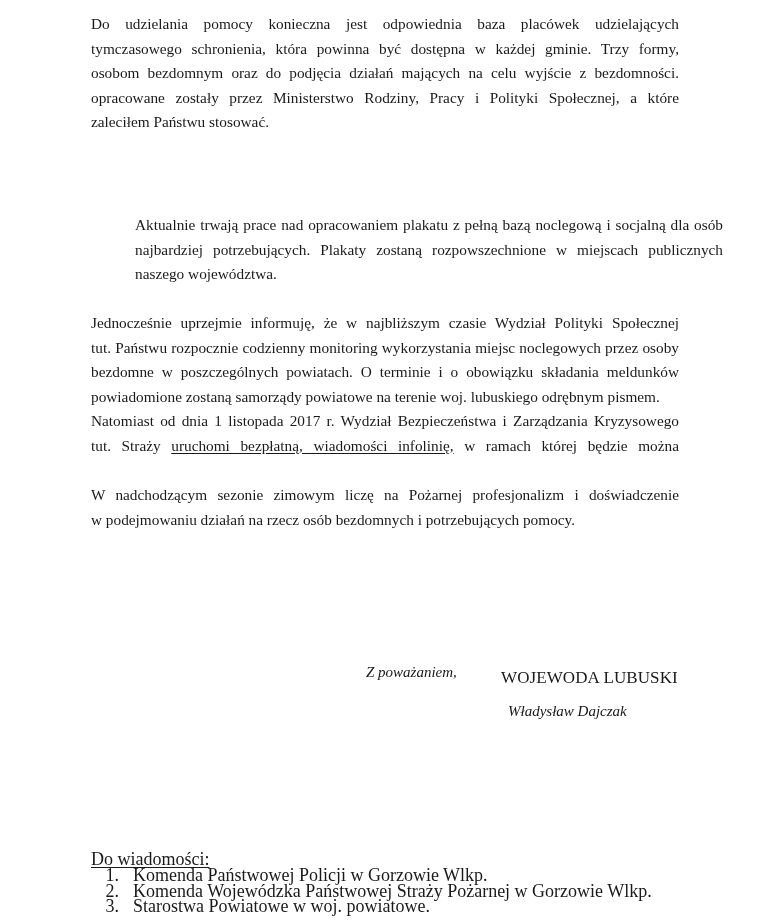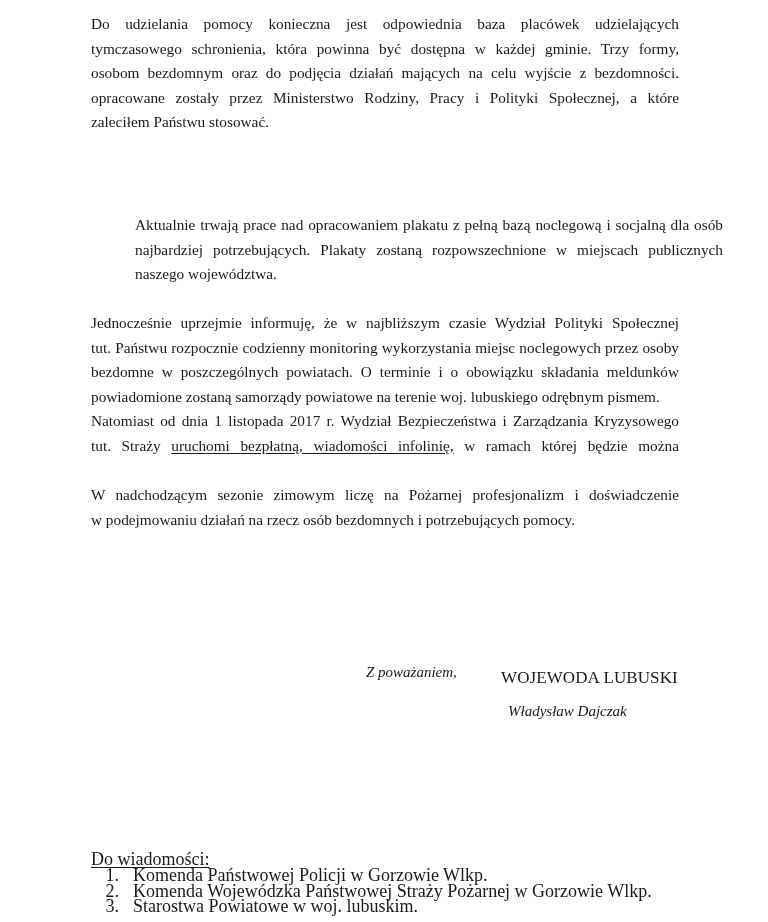--- a/index.html
+++ b/index.html
@@ -87,18 +87,18 @@
       <li class="cc-item">
         <span class="cc-num">1.</span>
         <span>Komenda Państwowej Policji w Gorzowie Wlkp.</span>
       </li>
       <li class="cc-item">
         <span class="cc-num">2.</span>
         <span>Komenda Wojewódzka Państwowej Straży Pożarnej w Gorzowie Wlkp.</span>
       </li>
       <li class="cc-item">
         <span class="cc-num">3.</span>
-        <span>Starostwa Powiatowe w woj. lubuskim.</span>
+        <span>Starostwa Powiatowe w woj. powiatowe.</span>
       </li>
     </ul>
   </div>
 
 </div>
 
 </body></html>

